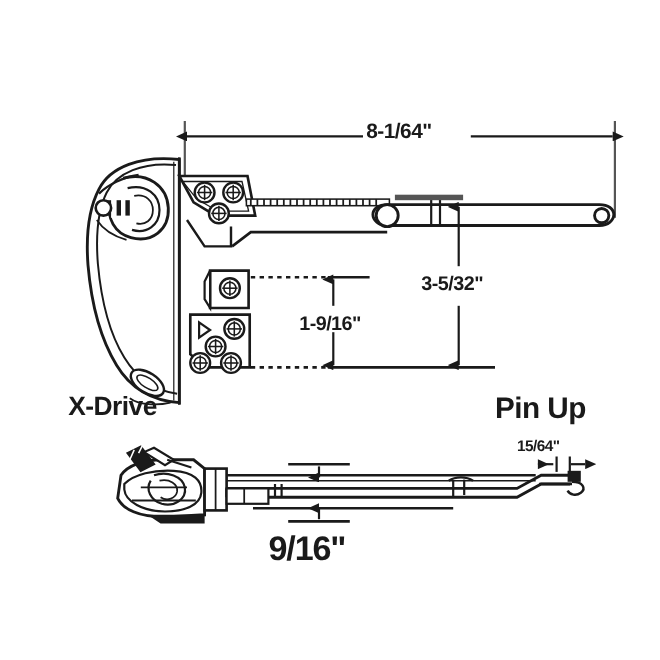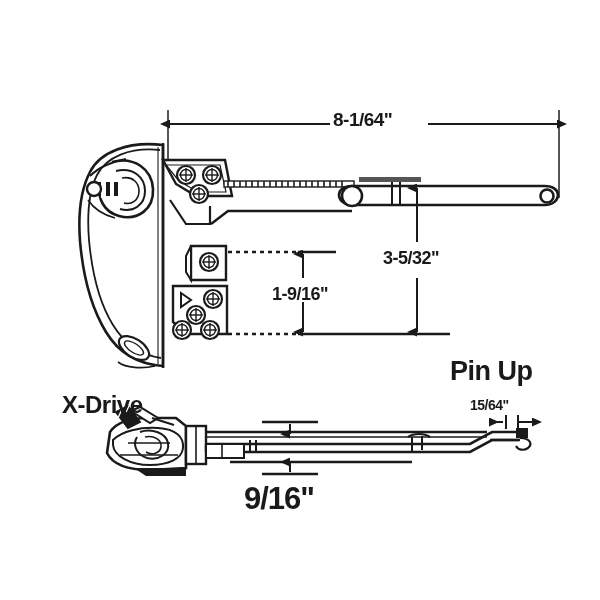--- a/index.html
+++ b/index.html
@@ -27,21 +27,21 @@
     color: #1a1a1a;
     font-family: "Liberation Sans", sans-serif;
     font-weight: bold;
     white-space: nowrap;
     line-height: 1;
   }
   #label-overall   { left: 333px; top: 110px; font-size: 19px; letter-spacing: -0.5px; }
   #label-arm-drop  { left: 383px; top: 249px; font-size: 18px; letter-spacing: -0.5px; }
   #label-base-drop { left: 272px; top: 285px; font-size: 18px; letter-spacing: -0.5px; }
   #label-pin-up    { left: 450px; top: 358px; font-size: 27px; letter-spacing: -0.5px; }
-  #label-xdrive    { left: 62px;  top: 393px; font-size: 24px; letter-spacing: -0.5px; }
+  #label-xdrive    { left: 62px;  top: 358px; font-size: 24px; letter-spacing: -0.5px; }
   #label-thickness { left: 470px; top: 398px; font-size: 14px; letter-spacing: -0.5px; }
   #label-height    { left: 244px; top: 483px; font-size: 31px; letter-spacing: -1px; }
 </style>
 </head>
 <body>
 
 <div id="stage">
 
   <svg id="drawing" viewBox="0 0 600 600">
     <defs>

